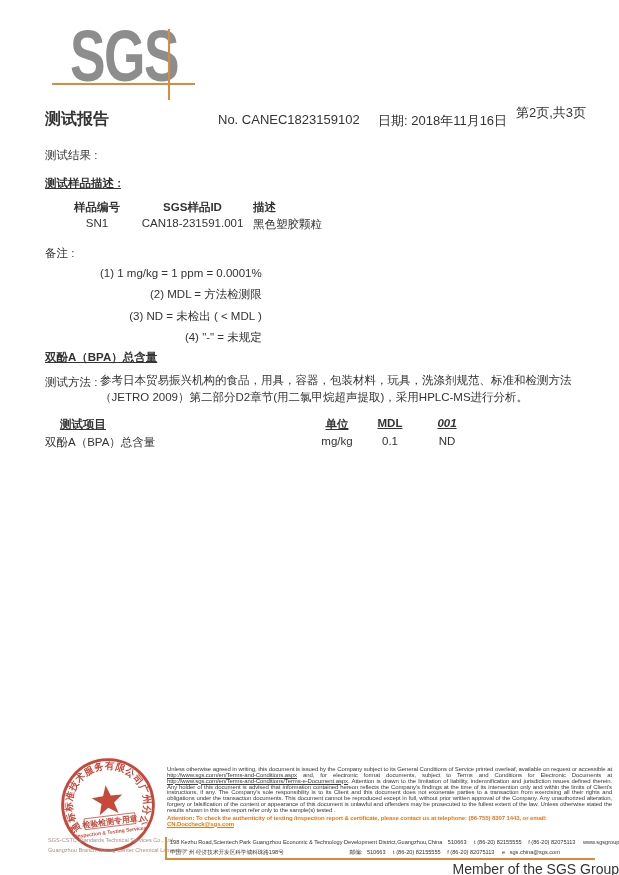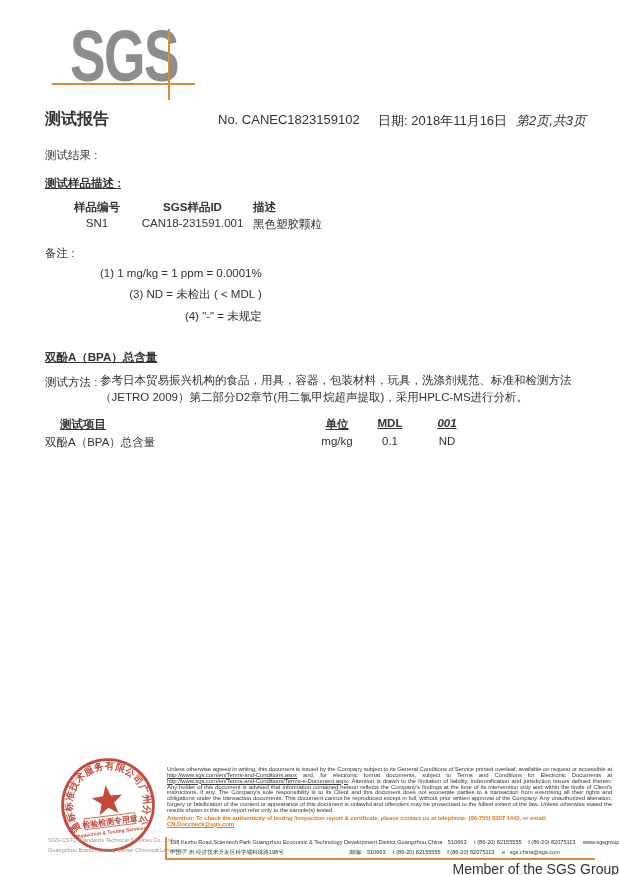--- a/index.html
+++ b/index.html
@@ -48,37 +48,38 @@
 
 <div class="page">
 
   <div class="abs logo-text" style="left:70px;top:22px;">SGS</div>
   <div class="abs orange-hline" style="left:52px;top:83px;width:143px;"></div>
   <div class="abs orange-vline" style="left:168px;top:29px;height:71px;"></div>
 
   <div class="abs report-title" style="left:45px;top:109px;">测试报告</div>
   <div class="abs hdr-text" style="left:218px;top:112px;">No. CANEC1823159102</div>
   <div class="abs hdr-text" style="left:378px;top:112px;">日期: 2018年11月16日</div>
-  <div class="abs hdr-text" style="left:516px;top:112px;font-style:italic;">第2页,共3页</div>
+  <div class="abs hdr-text" style="left:516px;top:104px;">第2页,共3页</div>
 
   <div class="abs body-text" style="left:45px;top:148px;">测试结果 :</div>
 
   <div class="abs body-text bold und" style="left:45px;top:176px;">测试样品描述 :</div>
 
   <div class="abs body-text bold ctr" style="left:57px;top:200px;width:80px;">样品编号</div>
   <div class="abs body-text bold ctr" style="left:140px;top:200px;width:105px;">SGS样品ID</div>
   <div class="abs body-text bold" style="left:253px;top:200px;">描述</div>
 
   <div class="abs body-text ctr" style="left:57px;top:217px;width:80px;">SN1</div>
   <div class="abs body-text ctr" style="left:140px;top:217px;width:105px;">CAN18-231591.001</div>
   <div class="abs body-text" style="left:253px;top:217px;">黑色塑胶颗粒</div>
 
   <div class="abs body-text" style="left:45px;top:246px;">备注 :</div>
   <div class="abs notes" style="left:100px;top:263px;text-align:right;">
     <div>(1) 1 mg/kg = 1 ppm = 0.0001%</div>
+    <div>(2) MDL = 方法检测限</div>
     <div>(3) ND = 未检出 ( &lt; MDL )</div>
     <div>(4) "-" = 未规定</div>
   </div>
 
   <div class="abs body-text bold und" style="left:45px;top:350px;">双酚A（BPA）总含量</div>
 
   <div class="abs body-text" style="left:45px;top:375px;">测试方法 :</div>
   <div class="abs method" style="left:100px;top:372px;">参考日本贸易振兴机构的食品，用具，容器，包装材料，玩具，洗涤剂规范、标准和检测方法（JETRO 2009）第二部分D2章节(用二氯甲烷超声提取)，采用HPLC-MS进行分析。</div>
 
   <div class="abs body-text bold und" style="left:60px;top:417px;">测试项目</div>

